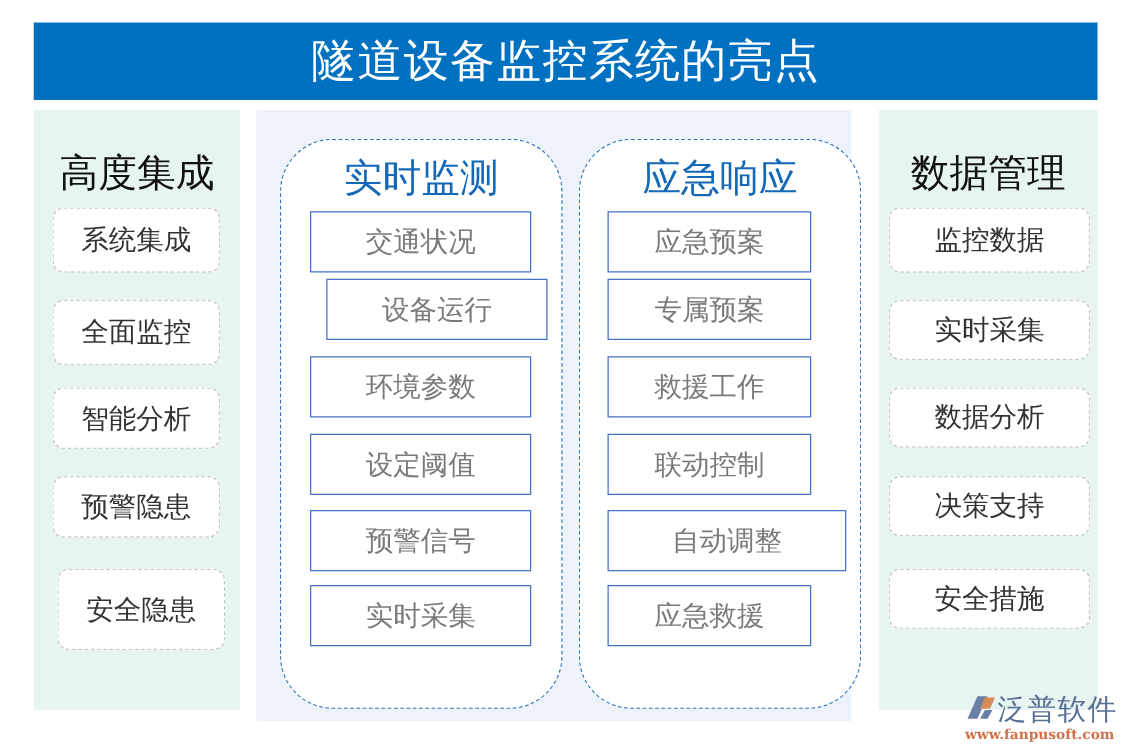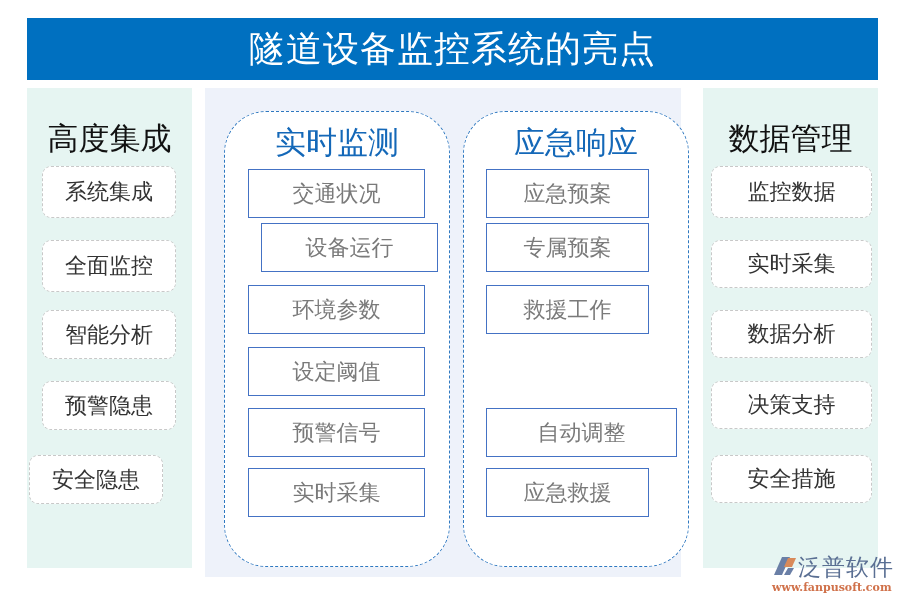--- a/index.html
+++ b/index.html
@@ -70,38 +70,39 @@
 <body>
 
 <div class="title-bar">隧道设备监控系统的亮点</div>
 
 <div class="side-panel left">
   <div class="side-title">高度集成</div>
   <div class="side-item" style="left:15px; top:78px; width:134px; height:52px;">系统集成</div>
   <div class="side-item" style="left:15px; top:222px; width:134px; height:49px;">智能分析</div>
   <div class="side-item" style="left:15px; top:152px; width:134px; height:52px;">全面监控</div>
   <div class="side-item" style="left:15px; top:293px; width:134px; height:49px;">预警隐患</div>
-  <div class="side-item" style="left:2px; top:367px; width:134px; height:49px;">安全隐患</div>
+  <div class="side-item" style="left:19px; top:367px; width:134px; height:65px;">安全隐患</div>
 </div>
 
 <div class="center-panel">
   <div class="column left">
     <div class="column-title">实时监测</div>
     <div class="col-item" style="left:23px; top:57px; width:177px; height:49px;">交通状况</div>
     <div class="col-item" style="left:23px; top:111px; width:177px; height:49px;margin-left:13px;">设备运行</div>
     <div class="col-item" style="left:23px; top:173px; width:177px; height:49px;">环境参数</div>
     <div class="col-item" style="left:23px; top:235px; width:177px; height:49px;">设定阈值</div>
     <div class="col-item" style="left:23px; top:296px; width:177px; height:49px;">预警信号</div>
     <div class="col-item" style="left:23px; top:356px; width:177px; height:49px;">实时采集</div>
   </div>
   <div class="column right">
     <div class="column-title">应急响应</div>
     <div class="col-item" style="left:22px; top:57px; width:163px; height:49px;">应急预案</div>
     <div class="col-item" style="left:22px; top:111px; width:163px; height:49px;">专属预案</div>
     <div class="col-item" style="left:22px; top:173px; width:163px; height:49px;">救援工作</div>
+    <div class="col-item" style="left:22px; top:235px; width:163px; height:49px;">联动控制</div>
     <div class="col-item" style="left:22px; top:296px; width:191px; height:49px;font-family:Liberation Mono, monospace;">自动调整</div>
     <div class="col-item" style="left:22px; top:356px; width:163px; height:49px;">应急救援</div>
   </div>
 </div>
 
 <div class="side-panel right">
   <div class="side-title">数据管理</div>
   <div class="side-item" style="left:8px; top:78px; width:161px; height:52px;">监控数据</div>
   <div class="side-item" style="left:8px; top:152px; width:161px; height:48px;">实时采集</div>
   <div class="side-item" style="left:8px; top:222px; width:161px; height:48px;">数据分析</div>

